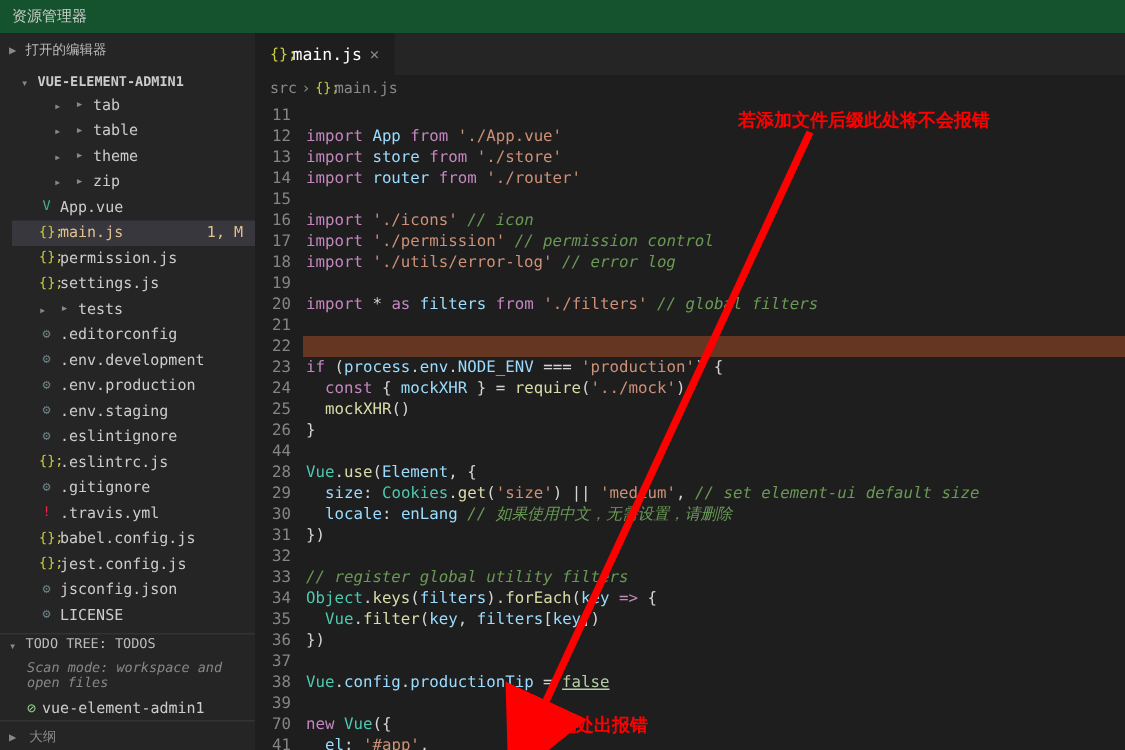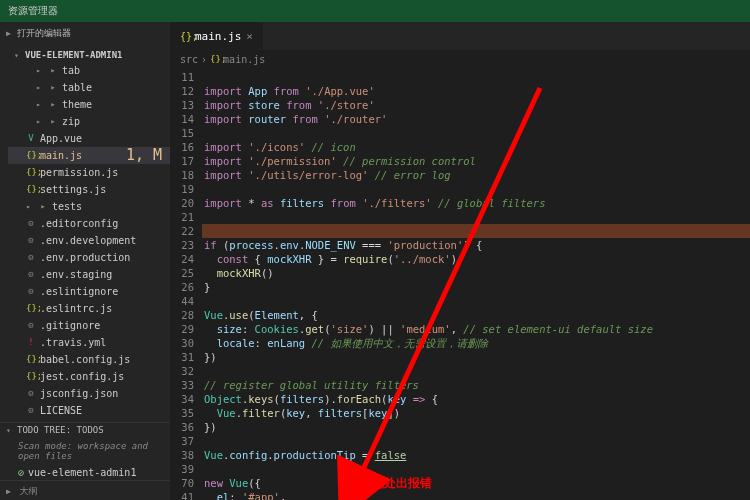--- a/index.html
+++ b/index.html
@@ -8,21 +8,21 @@
 .main { display: flex; height: 478px; }
 .sidebar { width: 170px; background: #252526; display: flex; flex-direction: column; font-size: 10px; }
 .side-section { padding: 3px 0; }
 .side-header { padding: 2px 6px; color: #bbb; font-size: 9px; text-transform: uppercase; cursor: pointer; display: flex; align-items: center; gap: 3px; }
 .side-header .chev { font-size: 8px; }
 .folder-name { color: #ccc; font-weight: 600; font-size: 9px; padding: 2px 6px 2px 14px; }
 .tree { padding-left: 8px; }
 .tree-item { display: flex; align-items: center; padding: 1px 4px 1px 18px; color: #ccc; font-size: 10px; cursor: pointer; line-height: 15px; gap: 4px; }
 .tree-item.active { background: #37373d; }
 .tree-item.modified { color: #e2c08d; }
-.tree-item .badge { margin-left: auto; color: #e2c08d; font-size: 15px; padding-right: 4px; }
+.tree-item .badge { margin-left: auto; color: #e2c08d; font-size: 10px; padding-right: 4px; }
 .chev { display: inline-block; width: 8px; font-size: 8px; color: #888; }
 .ficon { width: 10px; text-align: center; font-size: 9px; }
 .ficon.js { color: #cbcb41; }
 .ficon.vue { color: #41b883; }
 .ficon.cfg { color: #6d8086; }
 .ficon.yml { color: #e8274b; }
 .ficon.fold { color: #888; }
 .todo-section { margin-top: auto; border-top: 1px solid #333; }
 .scan-msg { padding: 4px 6px 4px 18px; color: #888; font-size: 9px; font-style: italic; }
 .vue-item { padding: 2px 6px 2px 18px; display: flex; align-items: center; gap: 4px; }
@@ -220,20 +220,21 @@
           <div class="cline">35</div>
           <div class="cline">36</div>
           <div class="cline">37</div>
           <div class="cline">38</div>
           <div class="cline">39</div>
           <div class="cline">70</div>
           <div class="cline">41</div>
         </div>
       <div class="code" id="code"><div class="cline">&nbsp;</div><div class="cline"><span class="kw">import</span> <span class="var">App</span> <span class="kw">from</span> <span class="str">'./App.vue'</span></div><div class="cline"><span class="kw">import</span> <span class="var">store</span> <span class="kw">from</span> <span class="str">'./store'</span></div><div class="cline"><span class="kw">import</span> <span class="var">router</span> <span class="kw">from</span> <span class="str">'./router'</span></div><div class="cline">&nbsp;</div><div class="cline"><span class="kw">import</span> <span class="str">'./icons'</span> <span class="cmt">// icon</span></div><div class="cline"><span class="kw">import</span> <span class="str">'./permission'</span> <span class="cmt">// permission control</span></div><div class="cline"><span class="kw">import</span> <span class="str">'./utils/error-log'</span> <span class="cmt">// error log</span></div><div class="cline">&nbsp;</div><div class="cline"><span class="kw">import</span> <span class="op">*</span> <span class="kw">as</span> <span class="var">filters</span> <span class="kw">from</span> <span class="str">'./filters'</span> <span class="cmt">// global filters</span></div><div class="cline">&nbsp;</div><div class="cline hl">&nbsp;</div><div class="cline"><span class="kw">if</span> (<span class="var">process</span>.<span class="var">env</span>.<span class="var">NODE_ENV</span> <span class="op">===</span> <span class="str">'production'</span>) {</div><div class="cline">  <span class="kw">const</span> { <span class="var">mockXHR</span> } <span class="op">=</span> <span class="fn">require</span>(<span class="str">'../mock'</span>)</div><div class="cline">  <span class="fn">mockXHR</span>()</div><div class="cline">}</div><div class="cline">&nbsp;</div><div class="cline"><span class="cls">Vue</span>.<span class="fn">use</span>(<span class="var">Element</span>, {</div><div class="cline">  <span class="var">size</span>: <span class="cls">Cookies</span>.<span class="fn">get</span>(<span class="str">'size'</span>) <span class="op">||</span> <span class="str">'medium'</span>, <span class="cmt">// set element-ui default size</span></div><div class="cline">  <span class="var">locale</span>: <span class="var">enLang</span> <span class="cmt">// 如果使用中文，无需设置，请删除</span></div><div class="cline">})</div><div class="cline">&nbsp;</div><div class="cline"><span class="cmt">// register global utility filters</span></div><div class="cline"><span class="cls">Object</span>.<span class="fn">keys</span>(<span class="var">filters</span>).<span class="fn">forEach</span>(<span class="var">key</span> <span class="kw">=&gt;</span> {</div><div class="cline">  <span class="cls">Vue</span>.<span class="fn">filter</span>(<span class="var">key</span>, <span class="var">filters</span>[<span class="var">key</span>])</div><div class="cline">})</div><div class="cline">&nbsp;</div><div class="cline"><span class="cls">Vue</span>.<span class="var">config</span>.<span class="var">productionTip</span> <span class="op">=</span> <span class="num">false</span></div><div class="cline">&nbsp;</div><div class="cline"><span class="kw">new</span> <span class="cls">Vue</span>({</div><div class="cline">  <span class="var">el</span>: <span class="str">'#app'</span>,</div></div>
 
+      <div class="annotation" style="top: 4px; right: 90px;">若添加文件后缀此处将不会报错</div>
       <div class="annotation" style="bottom: 8px; left: 190px;">但此处出报错</div>
       <svg class="arrow-svg" width="580" height="432" style="top:0;left:0;">
         <defs>
             <marker id="ah" markerWidth="12" markerHeight="12" refX="2" refY="6" orient="auto">
               <polygon points="0 0, 12 6, 0 12" fill="#ff0000"></polygon>
             </marker>
           </defs>
         <line x1="370" y1="20" x2="190" y2="408" stroke="#ff0000" stroke-width="5" marker-end="url(#ah)"></line>
       </svg>
     </div>

